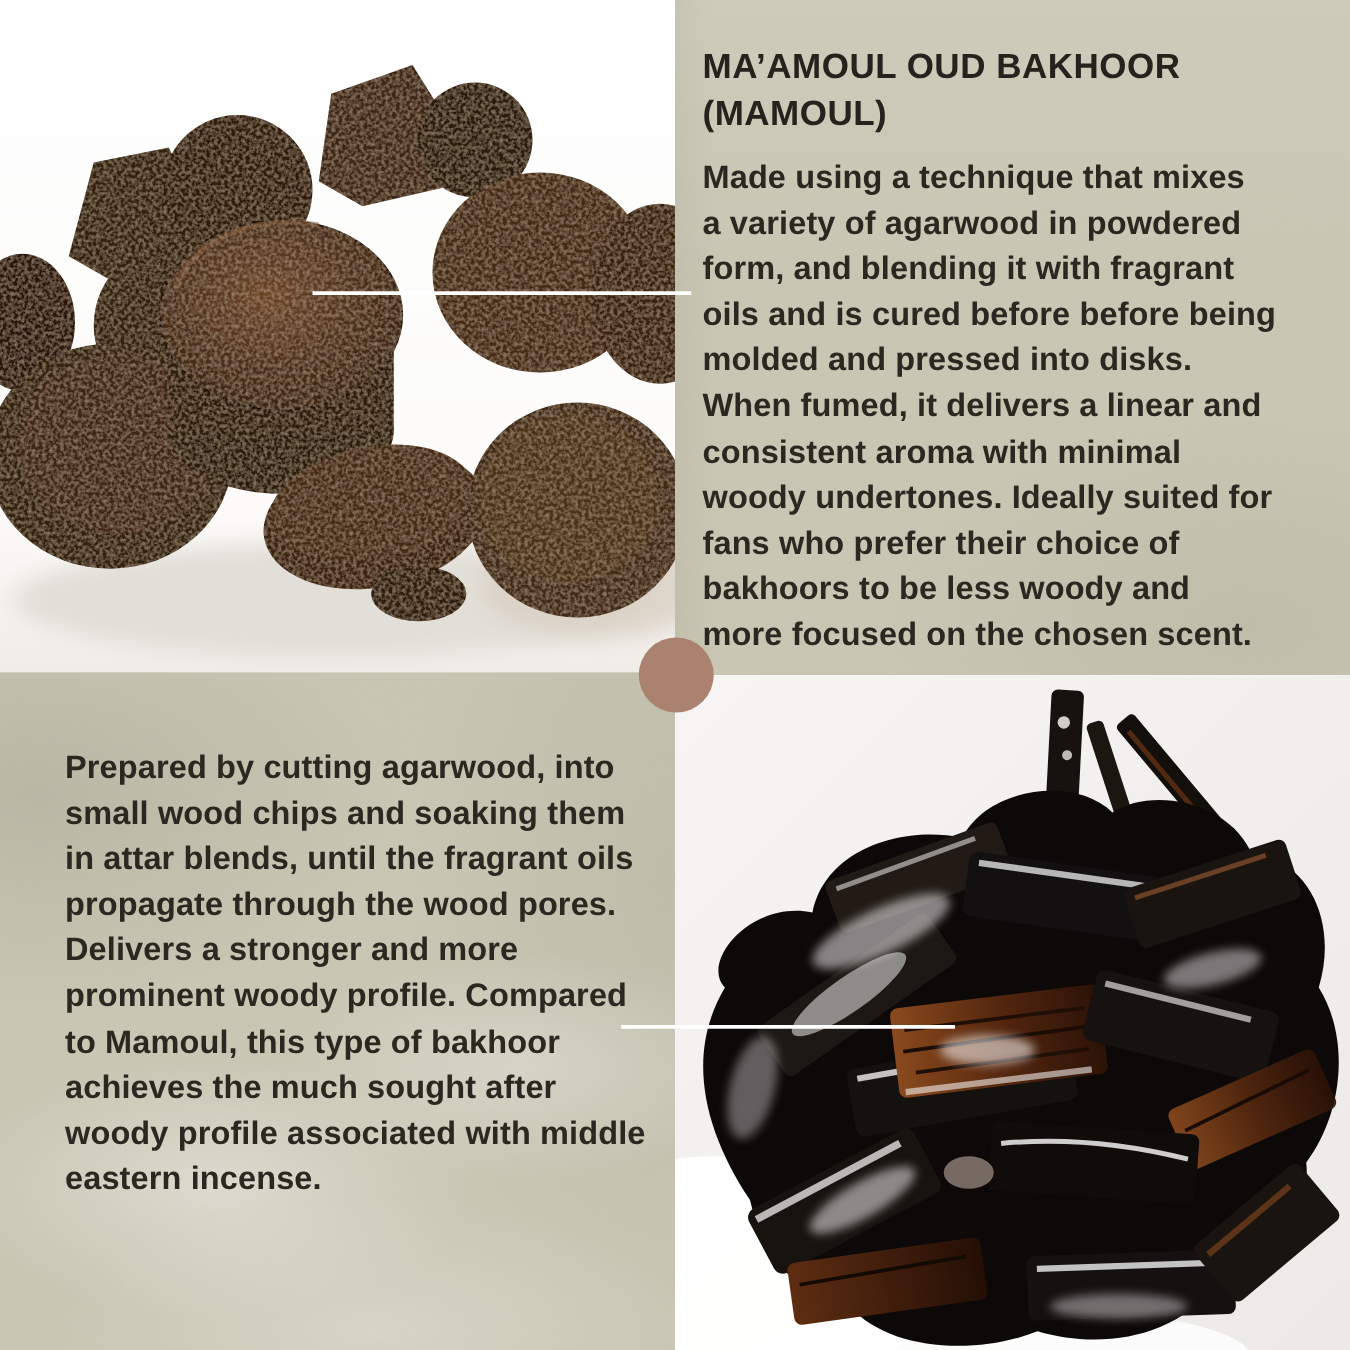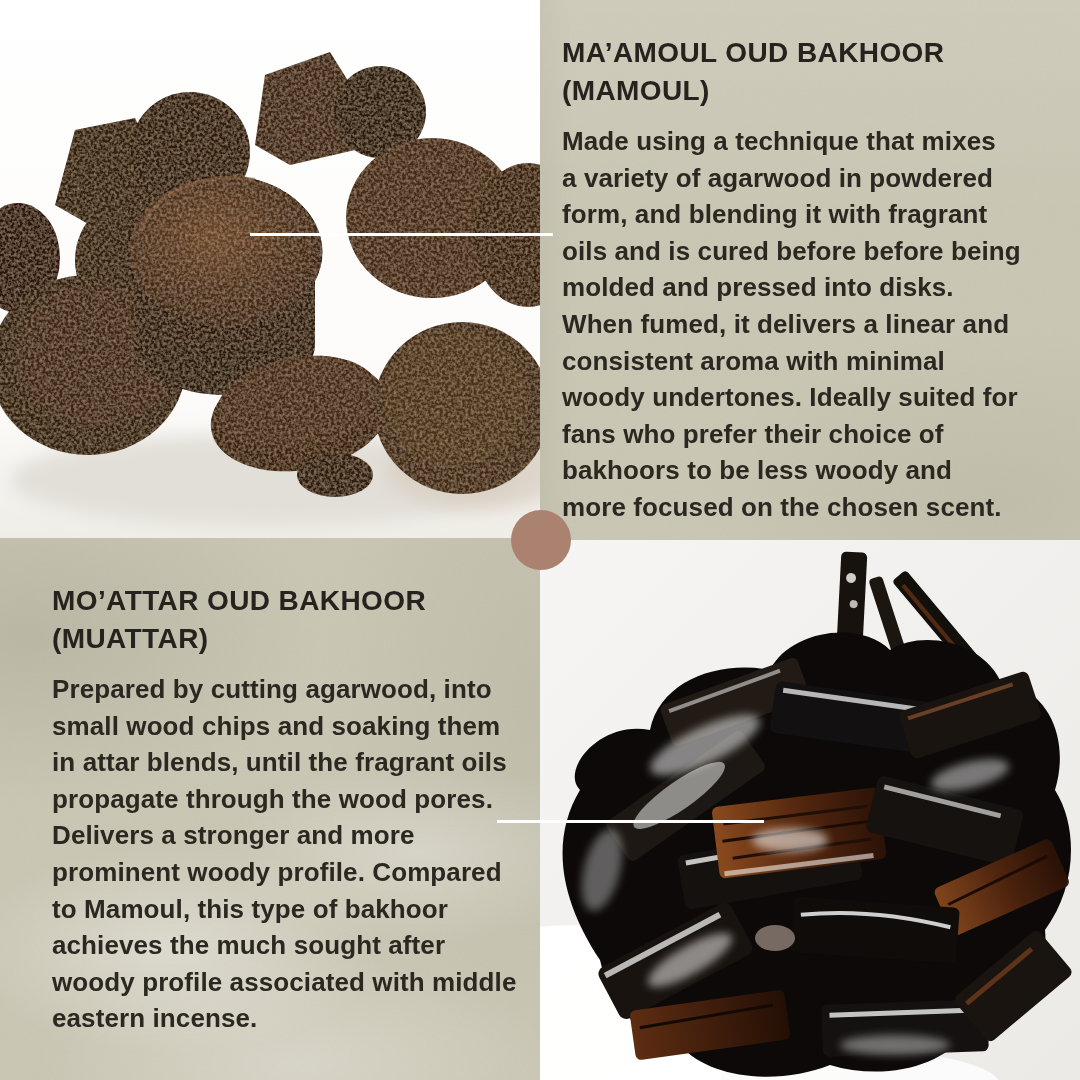--- a/index.html
+++ b/index.html
@@ -175,22 +175,20 @@
 more focused on the chosen scent.</p>
     </div>
   </div>
 
   <div class="quad panel panel-bl">
     <svg class="texture" width="540" height="542">
       <rect width="540" height="542" filter="url(#paperGrainDark)"></rect>
       <rect width="540" height="542" filter="url(#paperGrainLight)"></rect>
     </svg>
     <div class="text-block">
-      <h2 class="section-title">MO’ATTAR OUD BAKHOOR
-(MUATTAR)</h2>
       <p class="section-body">Prepared by cutting agarwood, into
 small wood chips and soaking them
 in attar blends, until the fragrant oils
 propagate through the wood pores.
 Delivers a stronger and more
 prominent woody profile. Compared
 to Mamoul, this type of bakhoor
 achieves the much sought after
 woody profile associated with middle
 eastern incense.</p>

